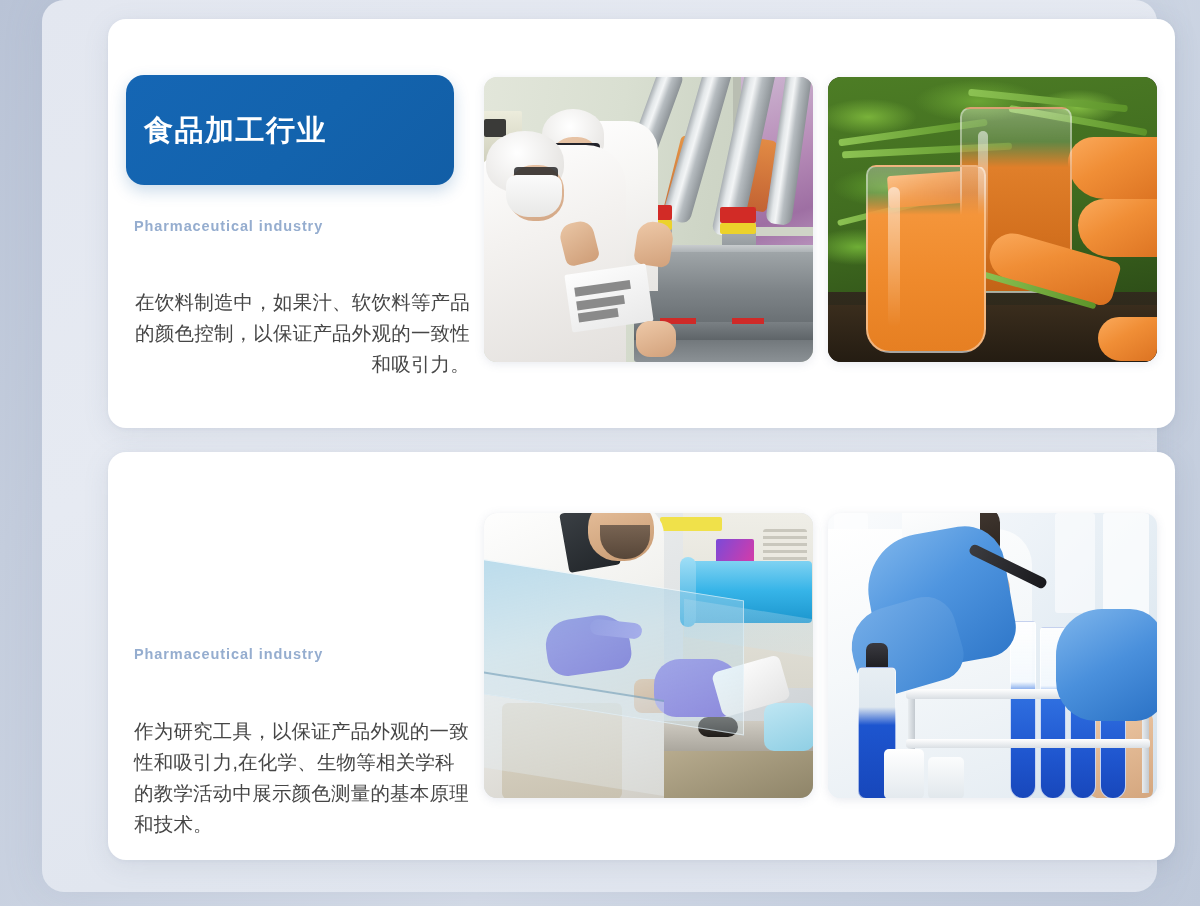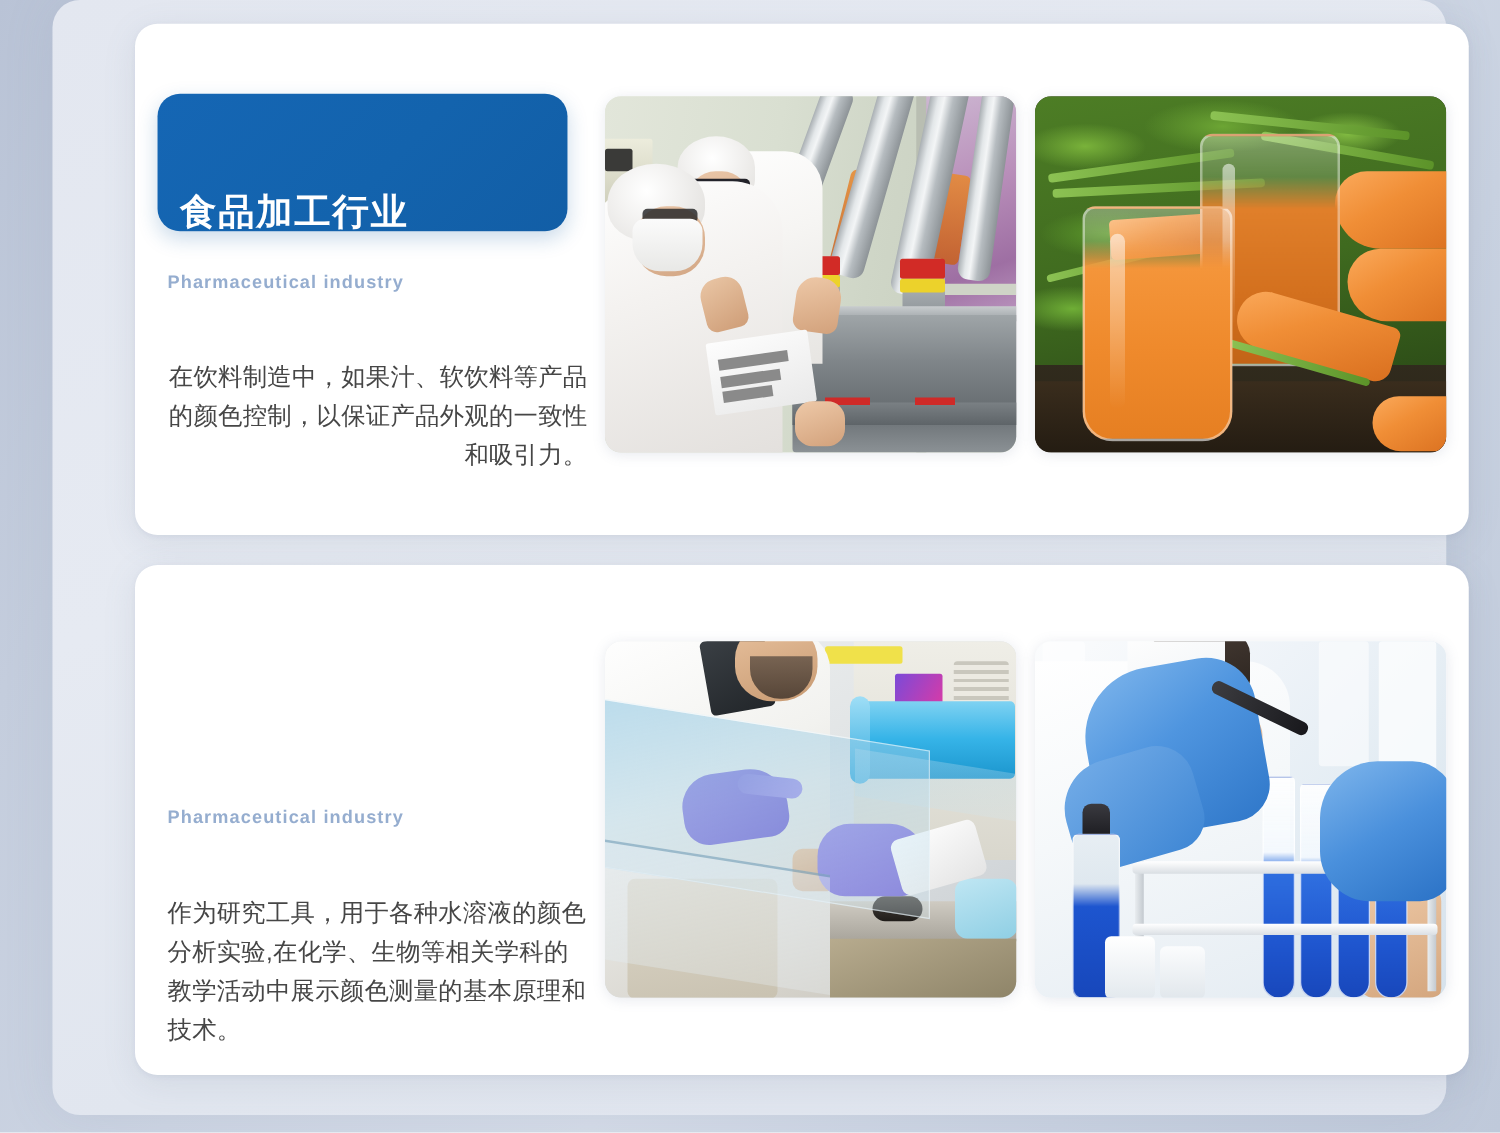--- a/index.html
+++ b/index.html
@@ -46,21 +46,21 @@
   .subtitle{
     position:absolute; left:8px;
     color:#95adcf; font-size:14.5px; font-weight:600; letter-spacing:.9px;
   }
   .bodytext{
     position:absolute; left:8px; width:336px;
     color:#464646; font-size:19.5px; line-height:31px; letter-spacing:.2px;
   }
 
   
-  #card-0 .title-pill{ top:56px;align-items:flex-end; }
+  #card-0 .title-pill{ top:56px; }
   #card-0 .subtitle  { top:199px; }
   #card-0 .bodytext  { top:268px;text-align:right; }
   
   #card-1 .title-pill{ top:69px; }
   #card-1 .subtitle  { top:194px; }
   #card-1 .bodytext  { top:264px; }
 
   
   .photo{
     position:absolute; top:58px; width:329px; height:285px;
@@ -362,21 +362,21 @@
         <div class="lay carrot cd"></div>
         <div class="lay glassA"></div>
         <div class="lay hl hlA"></div>
       </div>
     </div>
   </div>
 
   <div class="card" id="card-1">
     <div class="card-left">
       <div class="subtitle">Pharmaceutical industry</div>
-      <div class="bodytext">作为研究工具，用于各种水溶液的颜色分析实验,在化学、生物等相关学科的教学活动中展示颜色测量的基本原理和技术。</div>
+      <div class="bodytext">作为研究工具，以保证产品外观的一致性和吸引力,在化学、生物等相关学科的教学活动中展示颜色测量的基本原理和技术。</div>
     </div>
 
     <div class="photo p-a">
       <div class="scene ph3">
         <div class="lay bgwall"></div>
         <div class="lay machine"></div>
         <div class="lay vent"></div>
         <div class="lay yellow"></div>
         <div class="lay poster"></div>
         <div class="lay bluebar"></div>

